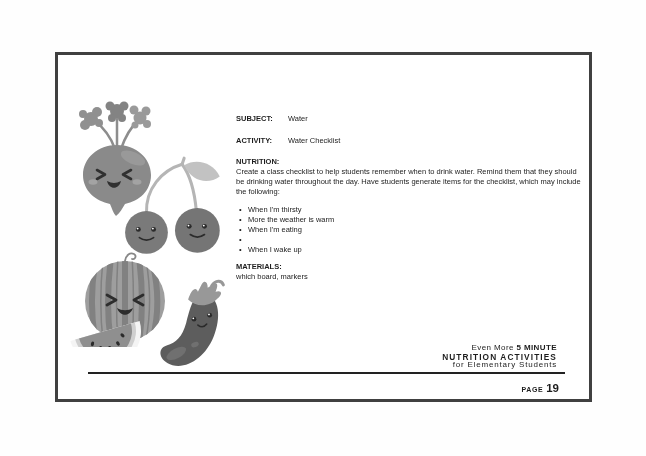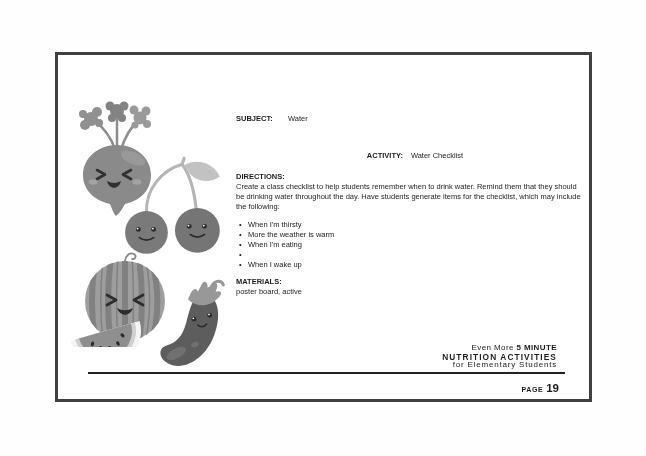--- a/index.html
+++ b/index.html
@@ -20,21 +20,21 @@
   .illus-cherries   { left: 61px; top: 99px;  width: 114px; height: 104px; }
   .illus-watermelon { left: 9px;  top: 196px; width: 120px; height: 96px; }
   .illus-eggplant   { left: 90px; top: 223px; width: 92px;  height: 96px; }
 
   .content {
     position: absolute; left: 178px; top: 59px; width: 350px;
     font-size: 7.5px; line-height: 10px;
   }
   .kv { white-space: nowrap; }
   .kv .lbl { font-weight: bold; display: inline-block; width: 52px; }
-  .row-activity { margin-top: 27px; text-align: center; }
+  .row-activity { margin-top: 12px; }
   .sec-directions { margin-top: 11px; }
   .sec-label { font-weight: bold; }
   .bullets { margin: 8px 0 0 0; padding: 0; list-style: none; }
   .bullets li { display: flex; }
   .bullets .bdot { width: 12px; padding-left: 3px; flex: none; }
   .sec-materials { margin-top: 7px; }
 
   .brand {
     position: absolute; top: 289px; right: 32px;
     text-align: right; font-size: 8px; line-height: 8.7px; letter-spacing: 0.4px;
@@ -174,21 +174,21 @@
     </svg>
 
     <div class="content">
       <div class="kv row-subject">
         <span class="lbl">SUBJECT:</span><span class="val">Water</span>
       </div>
       <div class="kv row-activity">
         <span class="lbl">ACTIVITY:</span><span class="val">Water Checklist</span>
       </div>
       <div class="sec-directions">
-        <div class="sec-label">DIRECTIONS:</div>
+        <div class="sec-label">NUTRITION:</div>
         <div class="sec-text">Create a class checklist to help students remember when to drink water. Remind them that they should be drinking water throughout the day. Have students generate items for the checklist, which may include the following:</div>
       </div>
       <ul class="bullets">
         <li>
             <span class="bdot">•</span>
             <span>When I'm thirsty</span>
           </li>
         <li>
             <span class="bdot">•</span>
             <span>More the weather is warm</span>
@@ -200,21 +200,21 @@
         <li>
             <span class="bdot">•</span>
           </li>
         <li>
             <span class="bdot">•</span>
             <span>When I wake up</span>
           </li>
       </ul>
       <div class="sec-materials">
         <div class="sec-label">MATERIALS:</div>
-        <div class="sec-text">poster board, active</div>
+        <div class="sec-text">which board, markers</div>
       </div>
     </div>
 
     <div class="brand">
       <div class="l1"><span>Even More </span><span class="bold">5 MINUTE</span></div>
       <div class="l2">NUTRITION ACTIVITIES</div>
       <div class="l3">for Elementary Students</div>
     </div>
     <div class="rule"></div>
     <div class="pageno">

